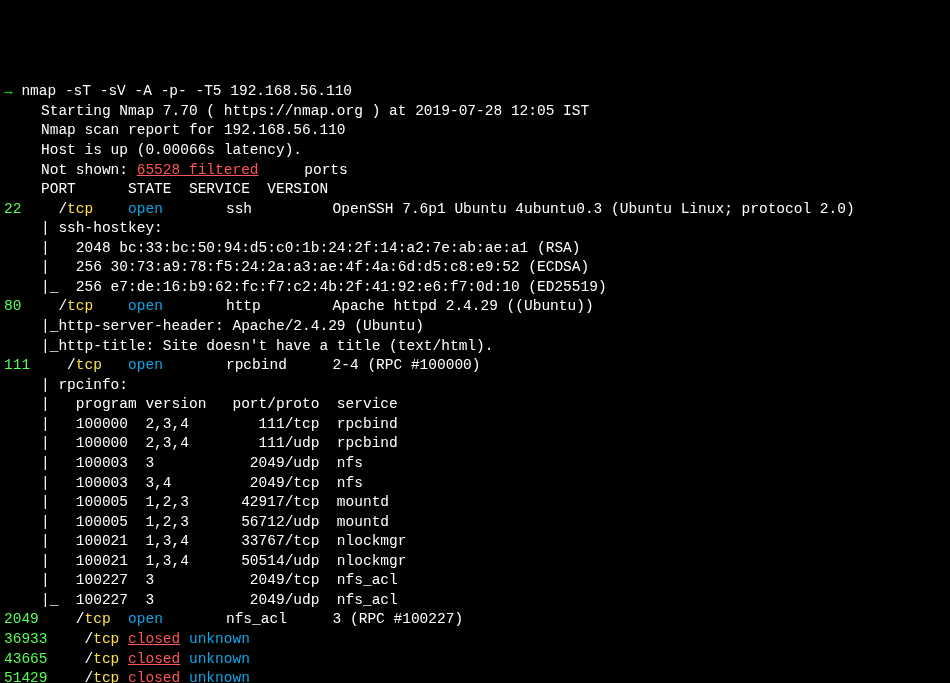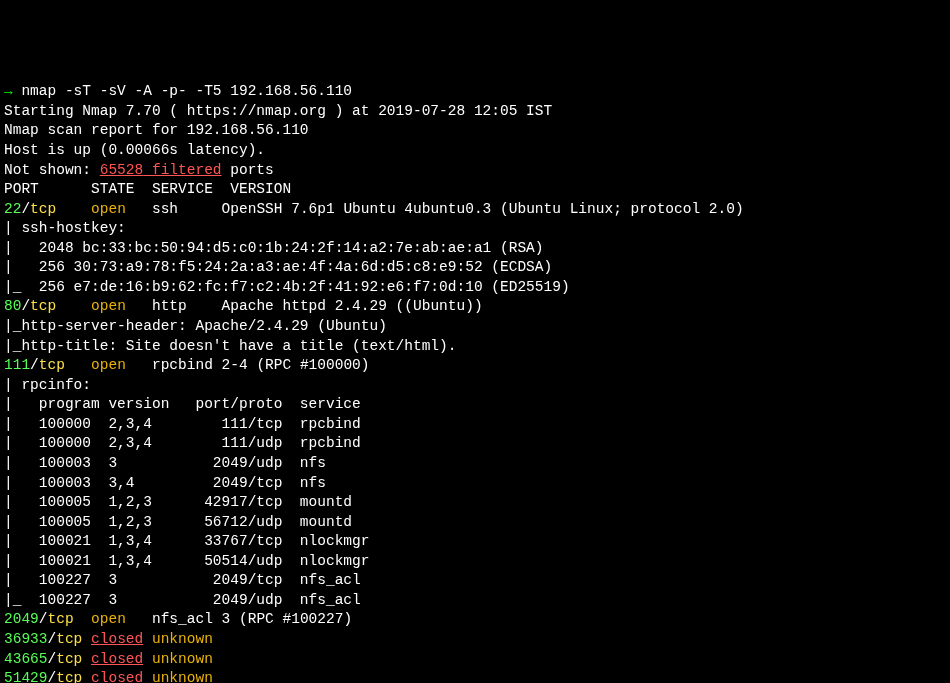--- a/index.html
+++ b/index.html
@@ -27,27 +27,28 @@
       margin-top: 36px;
     }
     .red {
       color: #ff5555;
       text-decoration: underline;
     }
     .lightgreen {
       color: #55ff55;
     }
     .cyan {
-      color: #eab308;
+      color: #0ea5e9;
     }
     .purple {
       color: #fde047;
     }
     .white {
       color: #ffffff;
+      margin-left: 37px;
     }
     .line {
       display: block;
     }
   </style>
 </head>
 <body>
 
 
 

